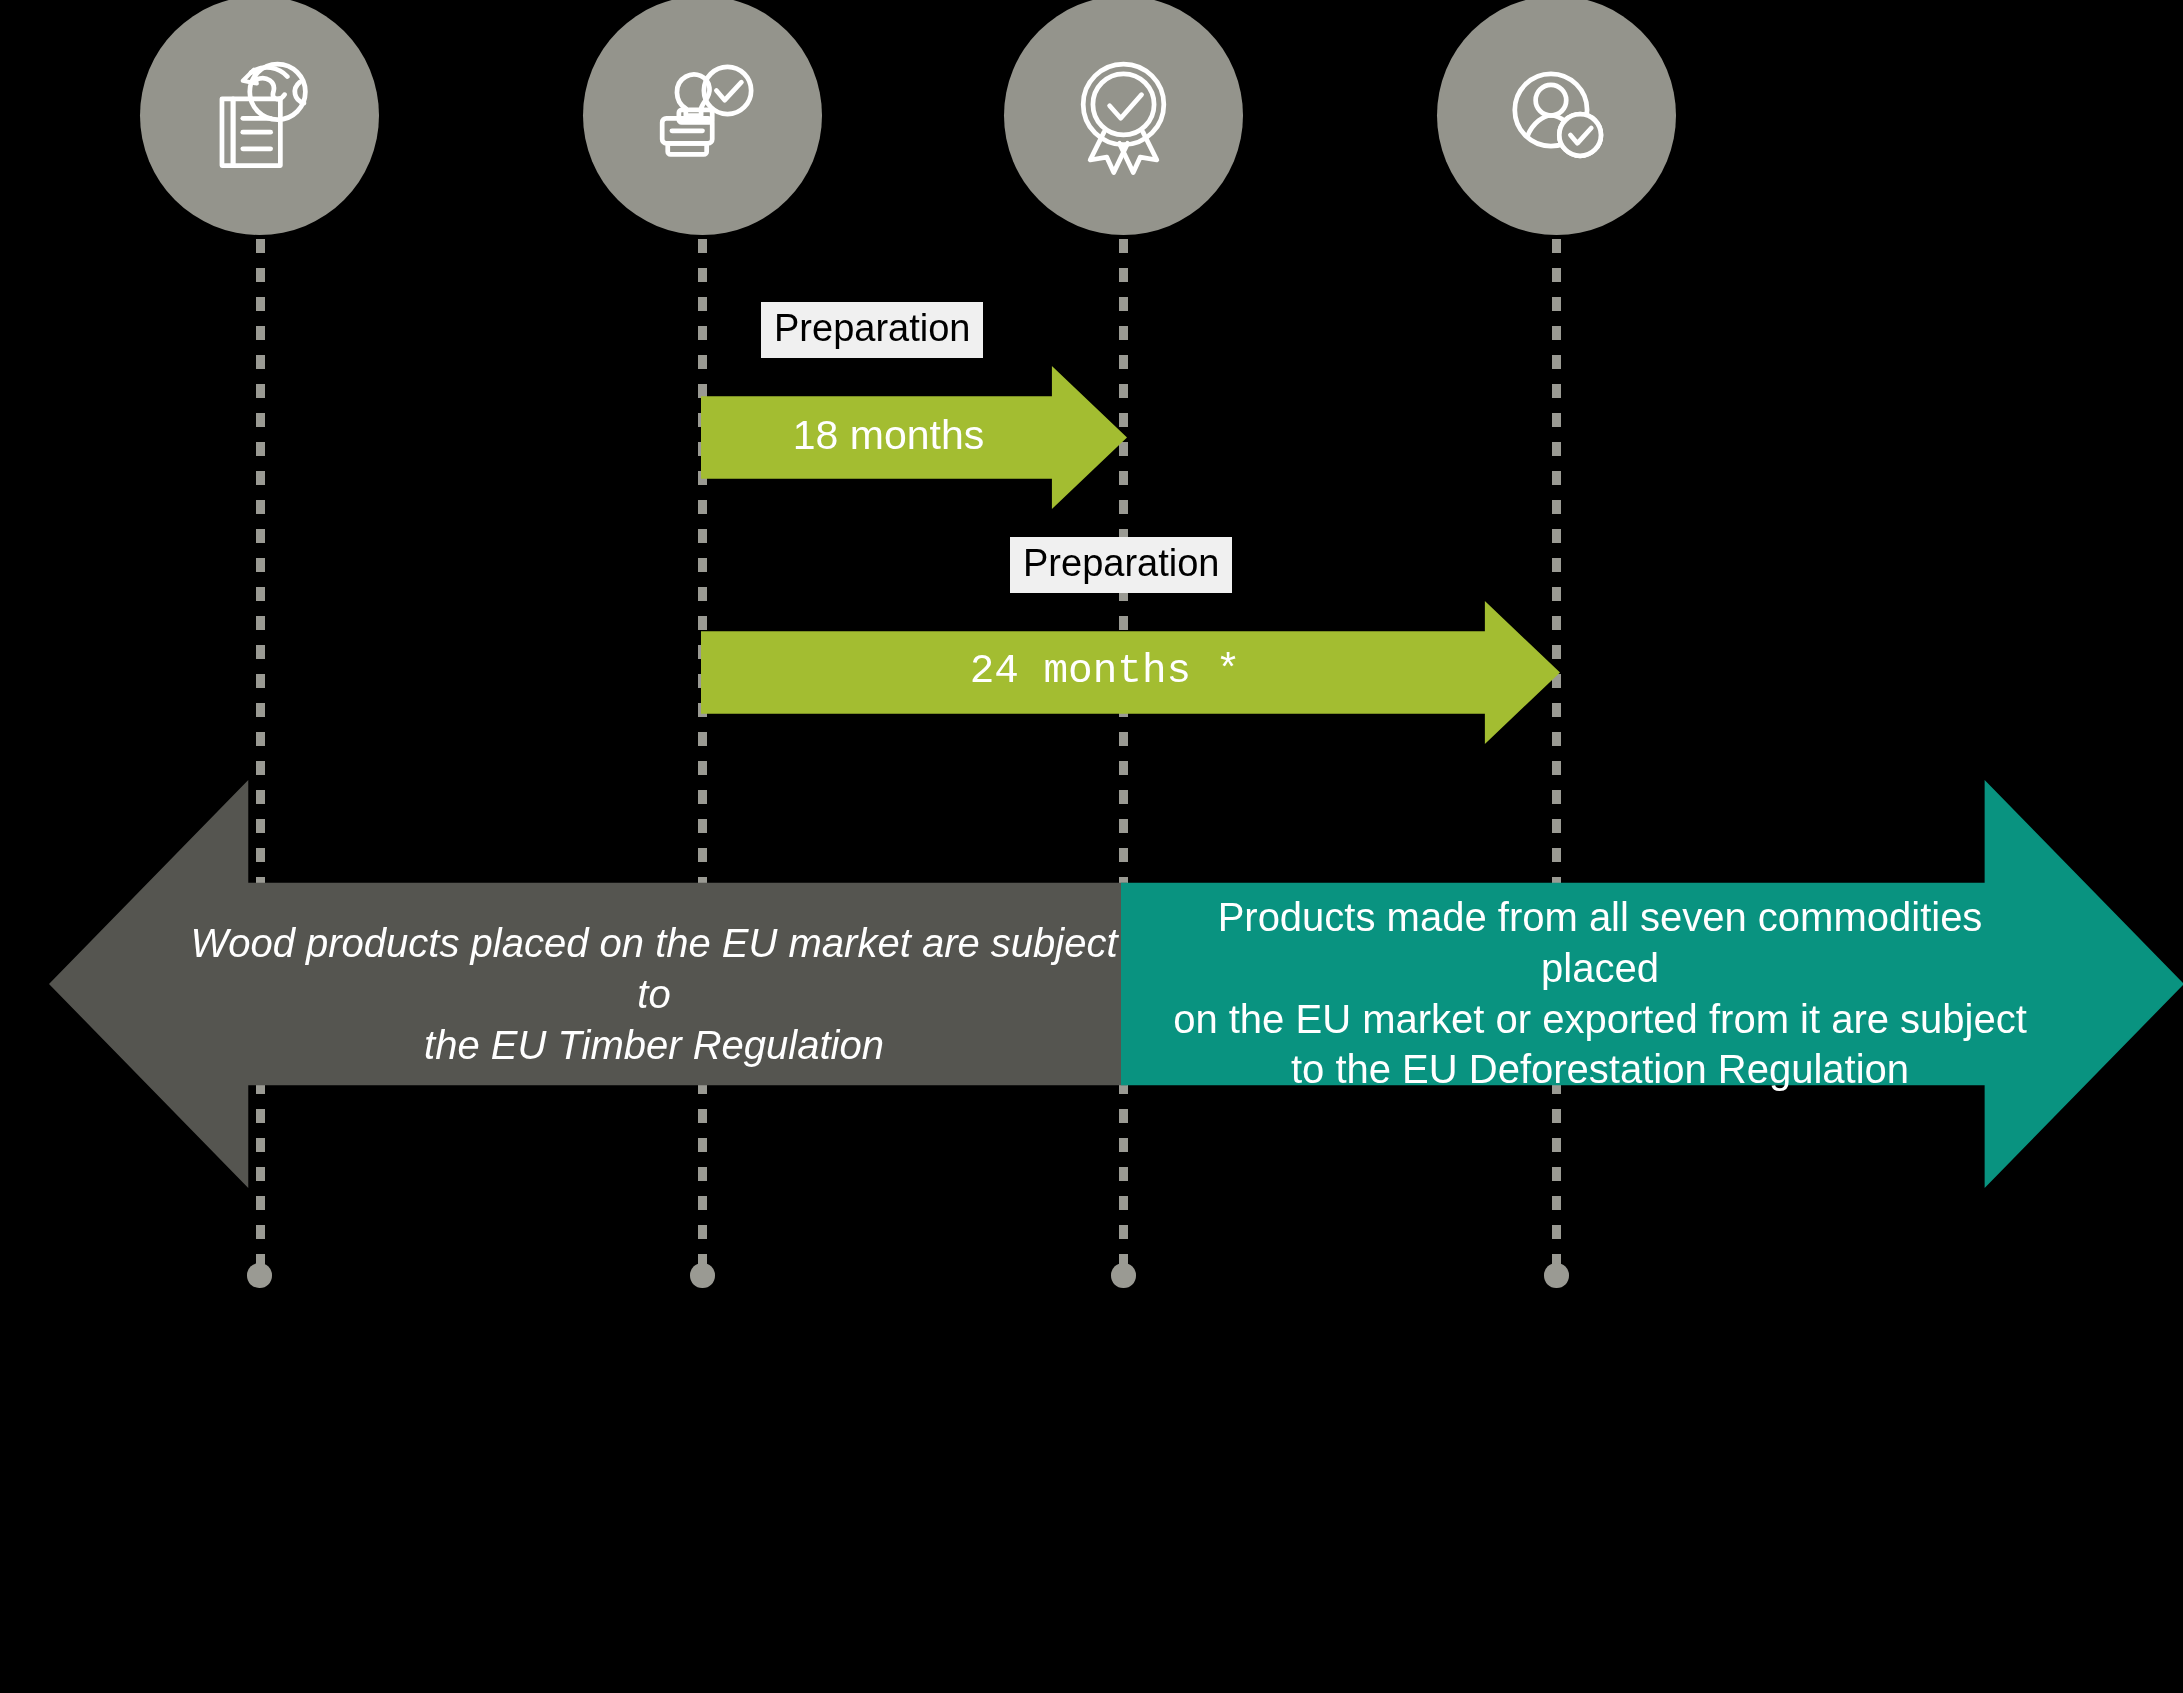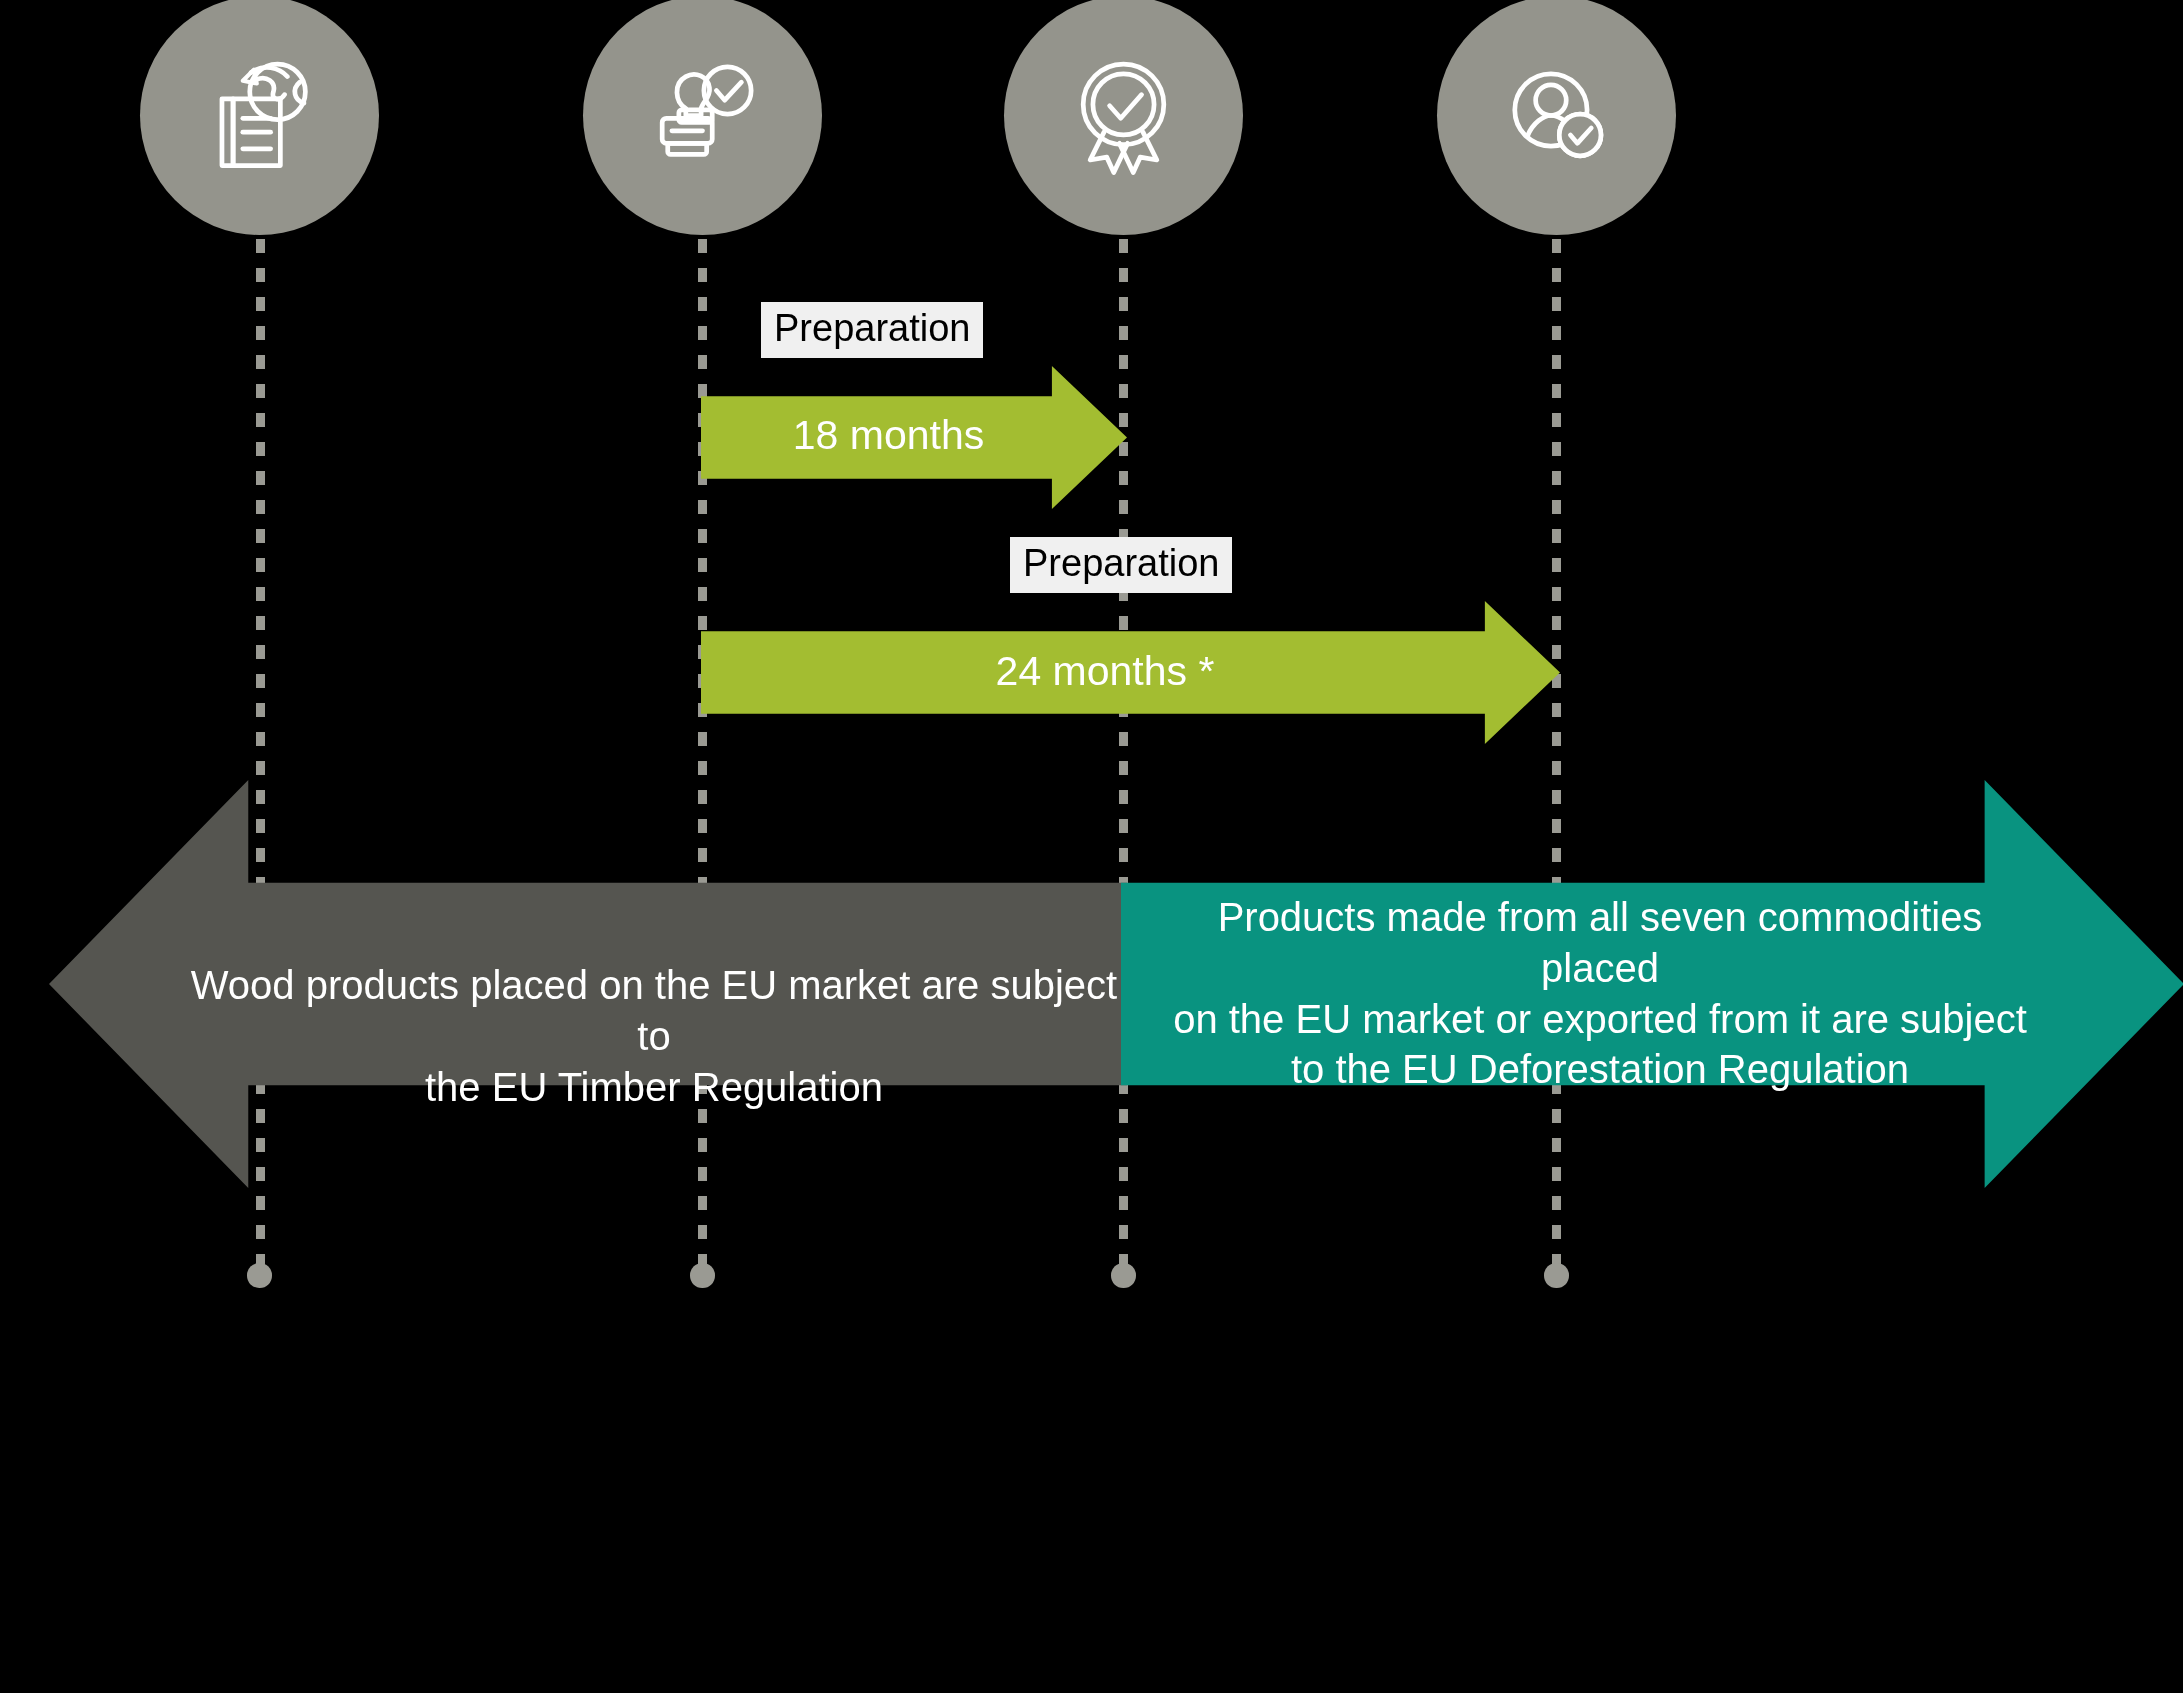--- a/index.html
+++ b/index.html
@@ -120,28 +120,28 @@
   </div>
   <div class="prep-label" style="left:761px; top:302px;">Preparation</div>
   <div class="prep-value" style="left:701px; top:412px; width:351px;">18 months</div>
 
   <div class="prep-arrow" style="left:701px; top:601px; width:859px; height:143px;">
     <svg viewBox="0 0 1052 175" preserveAspectRatio="none">
       <path d="M0 37 H960 V0 L1052 87.5 L960 175 V138 H0 Z" fill="#a3bd31"></path>
     </svg>
   </div>
   <div class="prep-label" style="left:1010px; top:537px;">Preparation</div>
-  <div class="prep-value" style="left:701px; top:648px; width:784px;">24 months *</div>
+  <div class="prep-value" style="left:701px; top:648px; width:784px;font-family:Liberation Mono, monospace;">24 months *</div>
 
   <div class="reg-band" style="left:49px; top:780px; width:1078px; height:408px;">
     <svg viewBox="0 0 1320 500" preserveAspectRatio="none">
       <path d="M0 250 L244 0 V126 H1320 V374 H244 V500 Z" fill="#555550"></path>
     </svg>
   </div>
-  <div class="reg-text" style="left:176px; top:960px; width:956px;">Wood products placed on the EU market are subject to
+  <div class="reg-text" style="left:176px; top:918px; width:956px;font-style:italic;">Wood products placed on the EU market are subject to
 the EU Timber Regulation</div>
 
   <div class="reg-band" style="left:1121px; top:780px; width:1063px; height:408px;">
     <svg viewBox="0 0 1301 500" preserveAspectRatio="none">
       <path d="M0 126 H1057 V0 L1301 250 L1057 500 V374 H0 Z" fill="#099380"></path>
     </svg>
   </div>
   <div class="reg-text" style="left:1155px; top:892px; width:890px;">Products made from all seven commodities placed
 on the EU market or exported from it are subject
 to the EU Deforestation Regulation</div>

